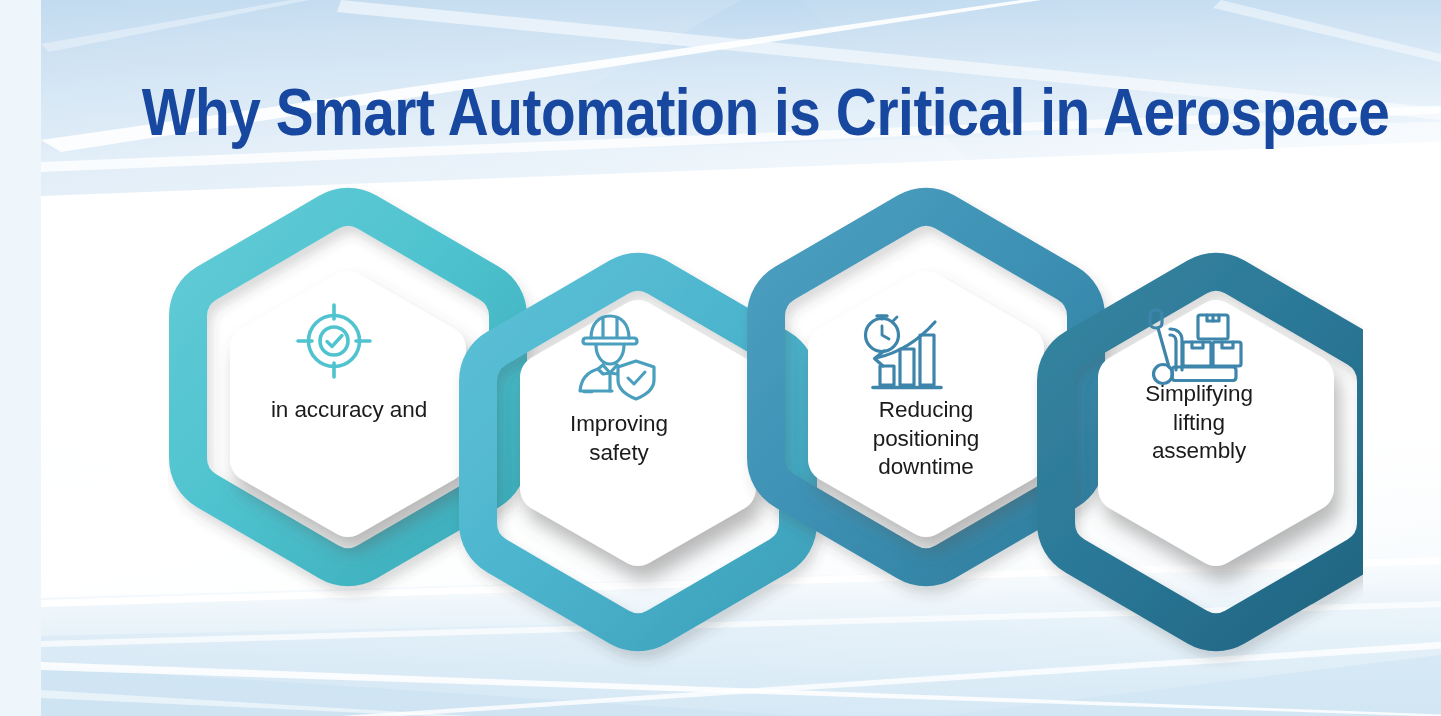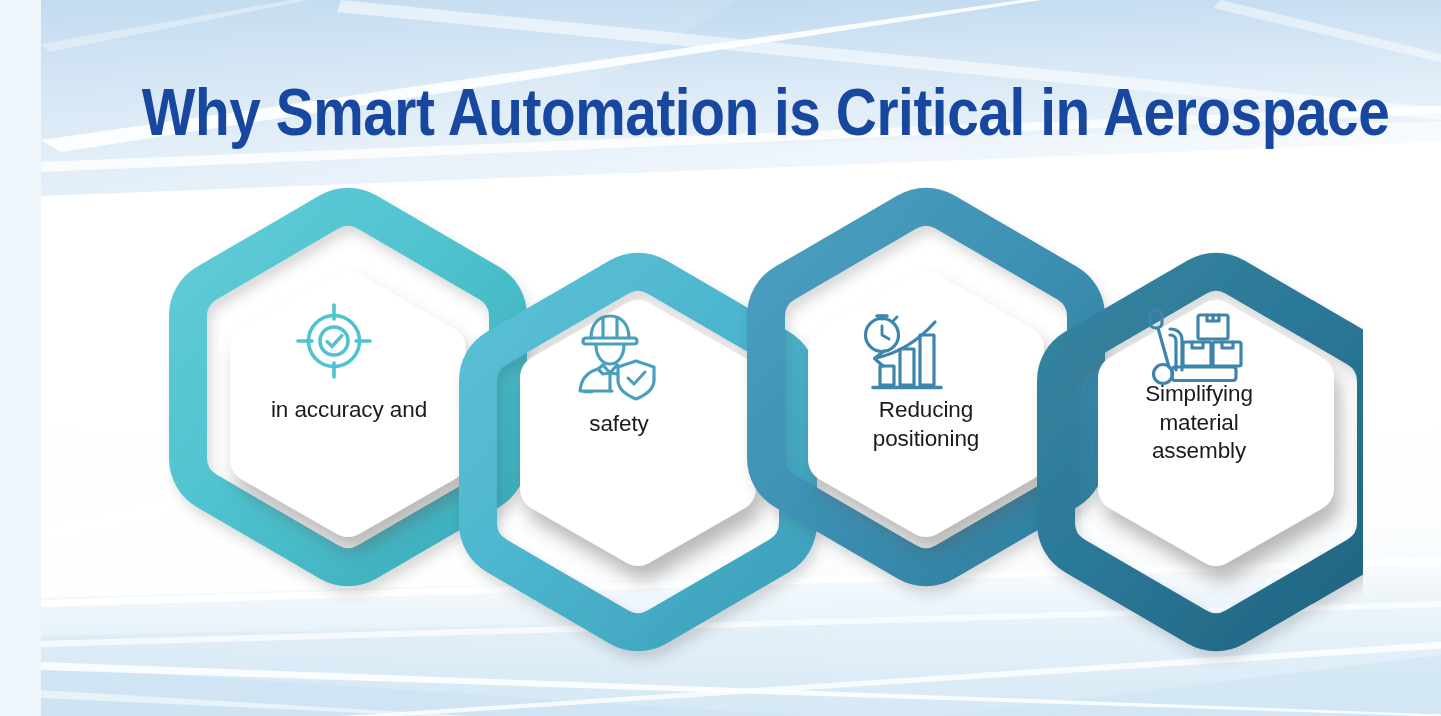--- a/index.html
+++ b/index.html
@@ -250,20 +250,21 @@
 
         <line x1="10" y1="80" x2="20" y2="80" stroke-dasharray="8 4" stroke-width="2.6"></line>
 
         <path d="M 62 49 L 80 55 L 80 68 C 80 77 72 83 62 87 C 52 83 44 77 44 68 L 44 55 Z" fill="#ffffff"></path>
         <polyline points="54,66 60,72 71,60" stroke-width="3"></polyline>
       </g>
     </g>
 
     <foreignObject x="455" y="410" width="246" height="110">
       <div xmlns="http://www.w3.org/1999/xhtml" class="card-text" style="position:static;width:246px;">
+        <div>Improving</div>
         <div>safety</div>
       </div>
     </foreignObject>
 
     <g>
       <path d="M 866 212
                C 878 205 892 205 904 212
                L 1026 283
                C 1038 290 1045 302 1045 316
                L 1045 458
@@ -304,20 +305,21 @@
         <rect x="41" y="38" width="14" height="36"></rect>
         <rect x="61" y="24" width="14" height="50"></rect>
         <line x1="14" y1="76.5" x2="82" y2="76.5" stroke-width="3.6"></line>
       </g>
     </g>
 
     <foreignObject x="760" y="396" width="250" height="110">
       <div xmlns="http://www.w3.org/1999/xhtml" class="card-text" style="position:static;width:250px;">
         <div>Reducing</div>
         <div>positioning</div>
+        <div>downtime</div>
       </div>
     </foreignObject>
 
     <g clip-path="url(#clipRightHex)">
       <path d="M 1156 215
                C 1168 208 1182 208 1194 215
                L 1316 286
                C 1328 293 1335 305 1335 319
                L 1335 461
                C 1335 475 1328 487 1316 494
@@ -362,20 +364,20 @@
         <path d="M 47 35 L 47 41 L 58 41 L 58 35"></path>
 
         <rect x="68" y="35" width="28" height="24" rx="2"></rect>
         <path d="M 77 35 L 77 41 L 88 41 L 88 35"></path>
       </g>
     </g>
 
     <foreignObject x="1030" y="380" width="256" height="140">
       <div xmlns="http://www.w3.org/1999/xhtml" class="card-text" style="position:static;width:256px;">
         <div>Simplifying</div>
-        <div>material</div>
+        <div>lifting</div>
         <div>assembly</div>
       </div>
     </foreignObject>
 
   </svg>
 
 </div>
 
 </body></html>

